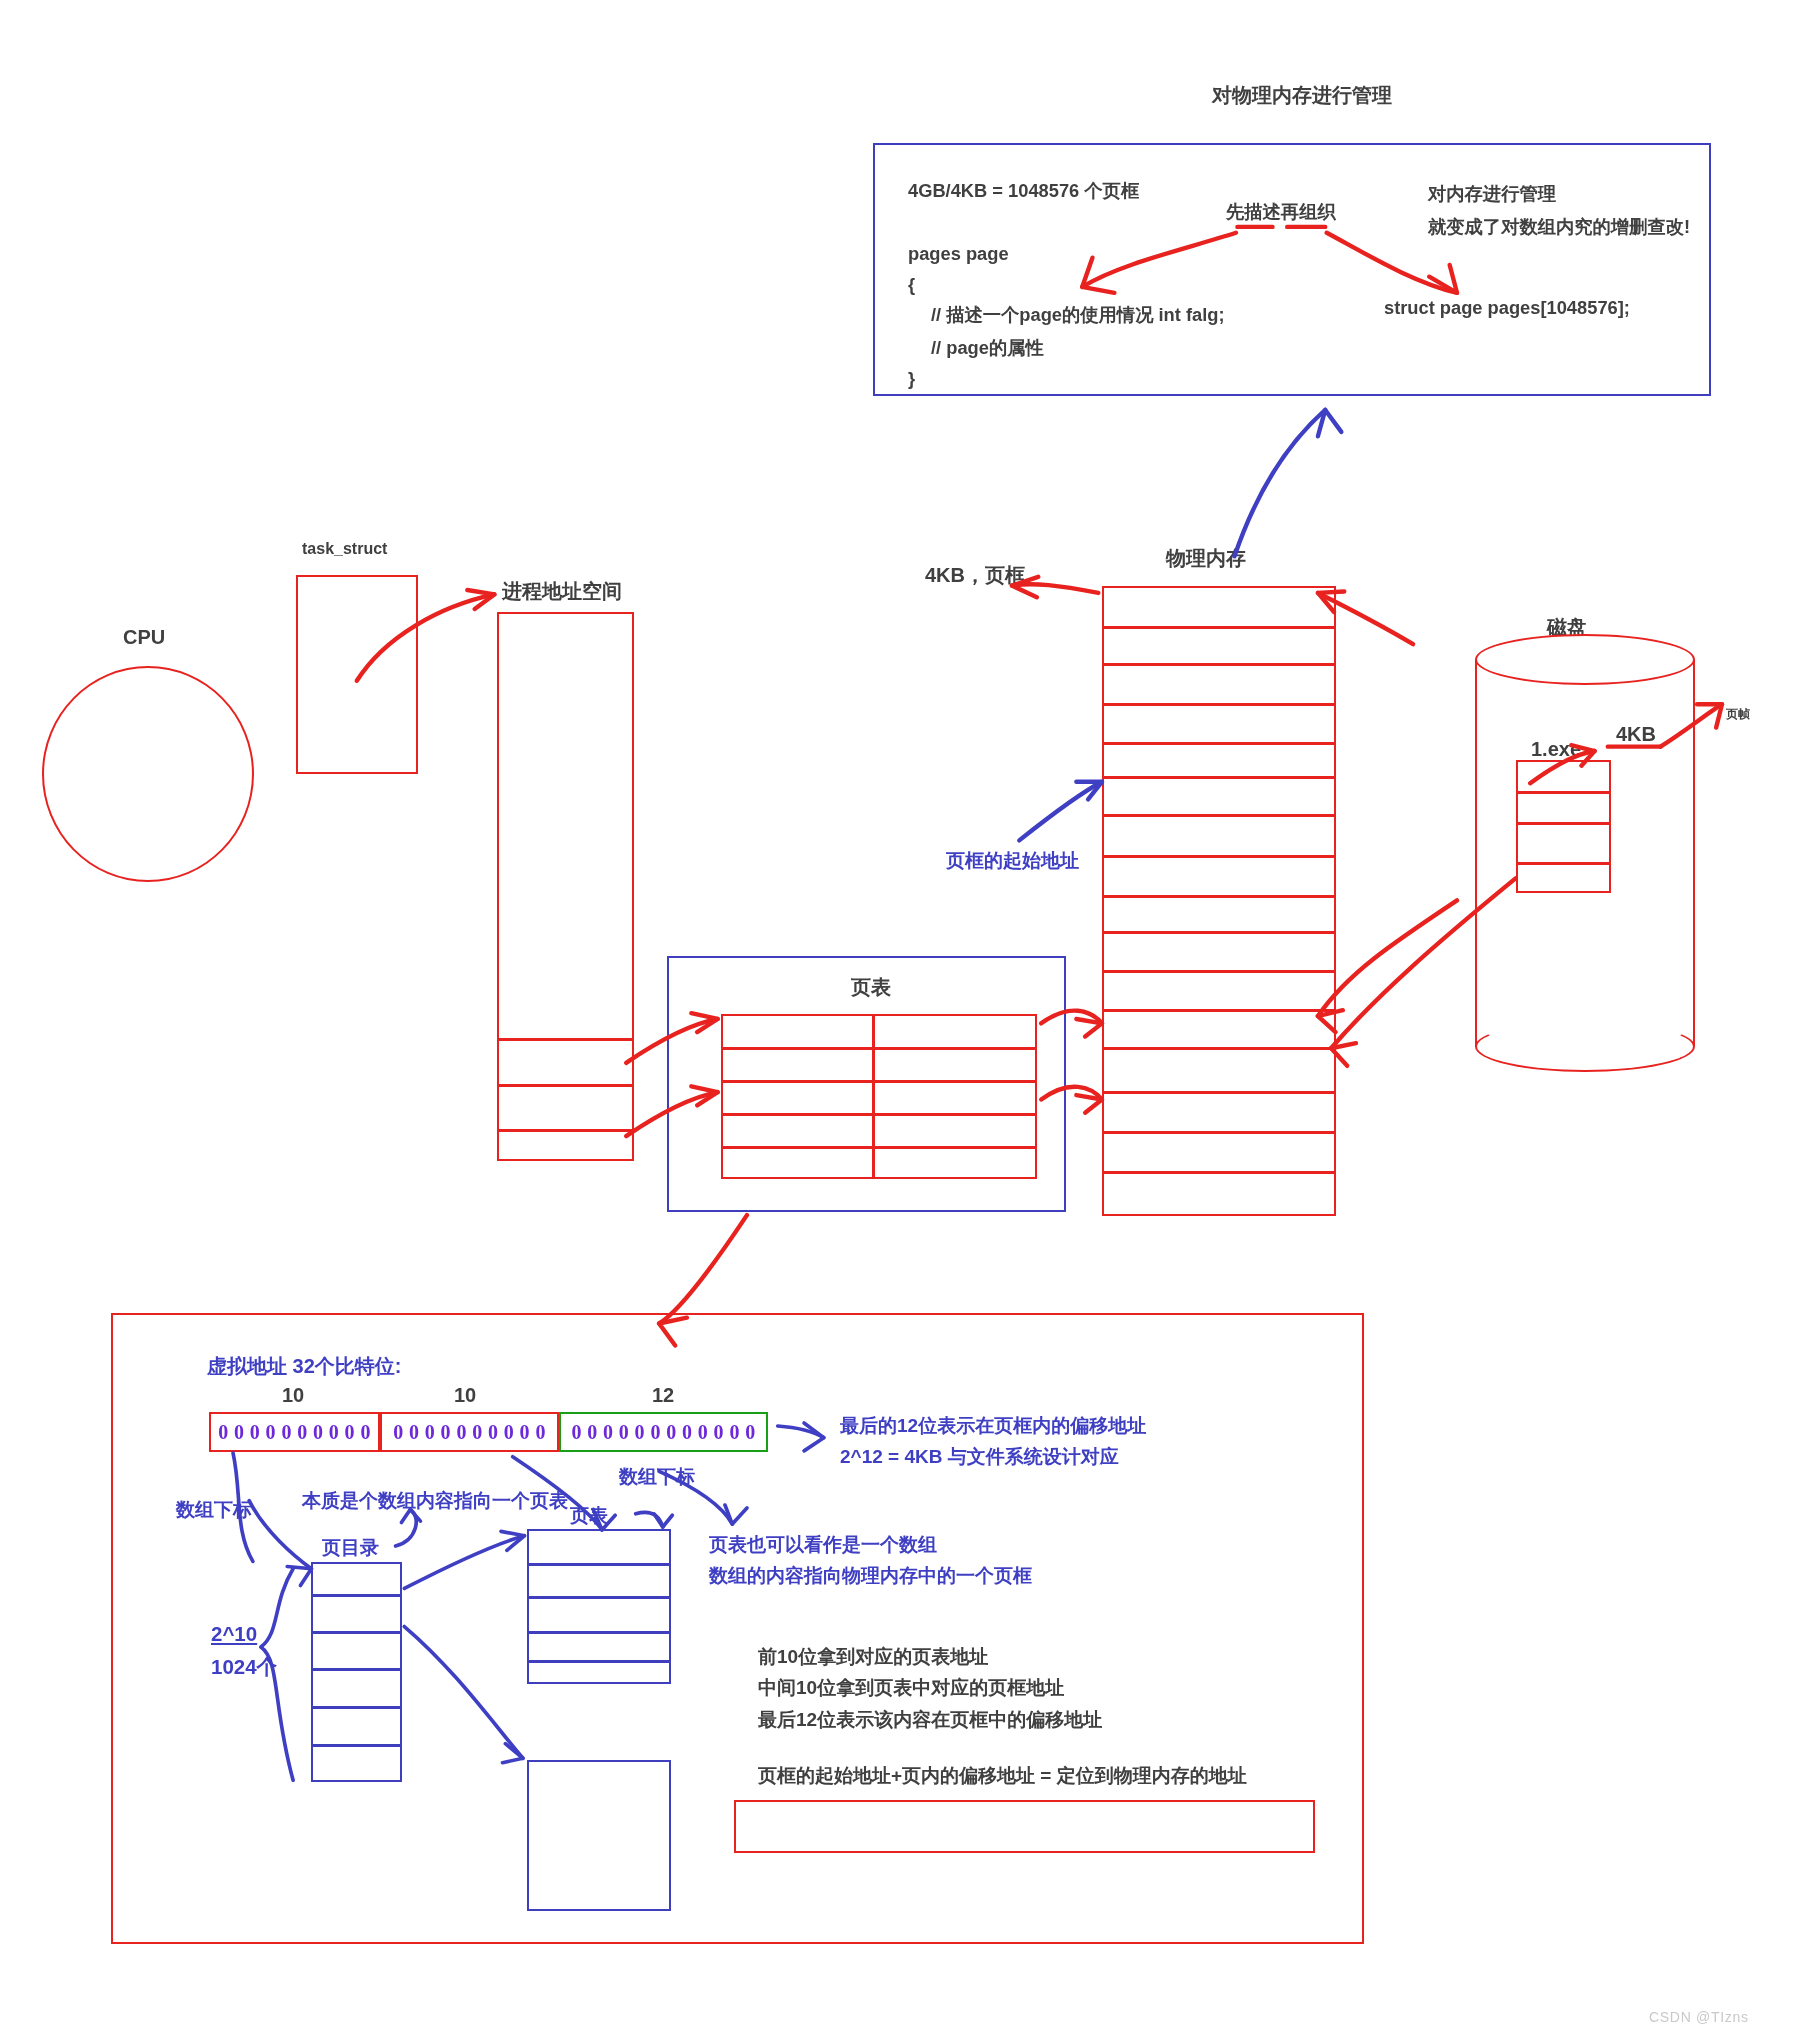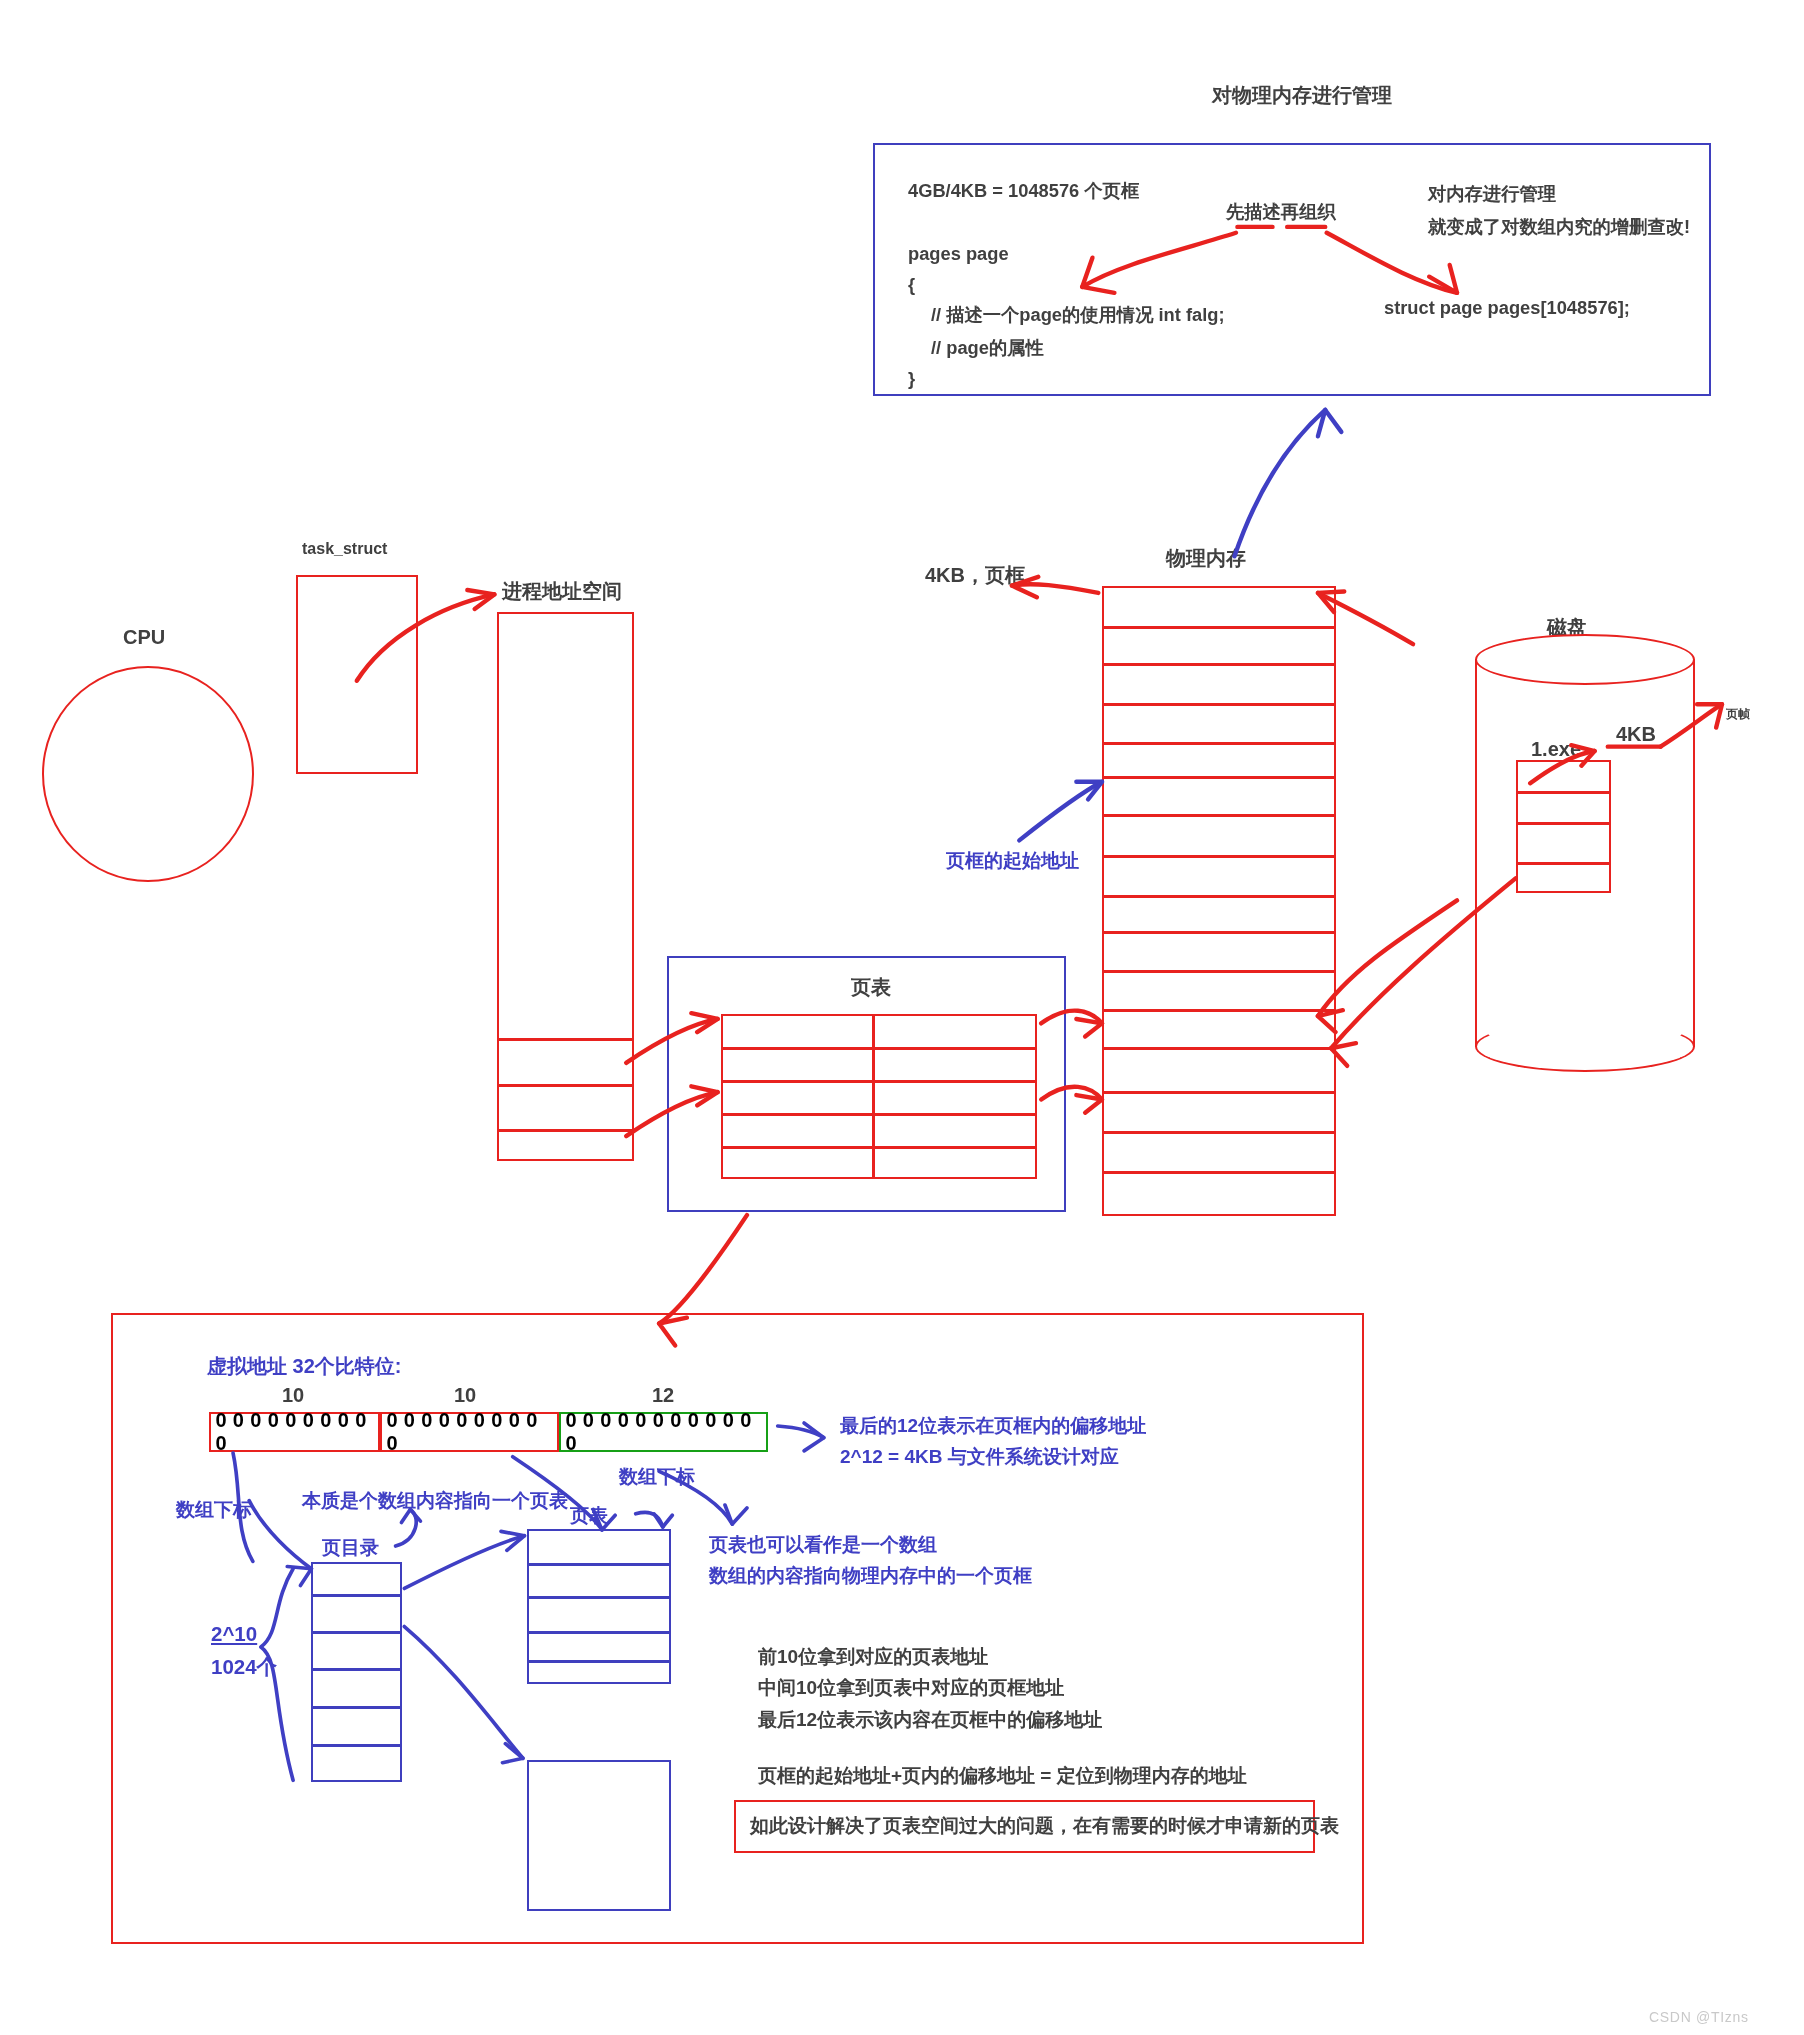--- a/index.html
+++ b/index.html
@@ -9,21 +9,21 @@
   .lbl{position:absolute;white-space:nowrap;font-weight:bold;}
   .red{color:#404040;}
   .blue{color:#3f3fc4;}
   .rbox{position:absolute;border:2.9px solid #e8221f;box-sizing:border-box;}
   .bbox{position:absolute;border:2.9px solid #3f3fbe;box-sizing:border-box;}
   .gbox{position:absolute;border:2.9px solid #16a016;box-sizing:border-box;}
   .hline{position:absolute;background:#e8221f;height:2.9px;}
   .hlineb{position:absolute;background:#3f3fbe;height:2.9px;}
   svg.ov{position:absolute;left:0;top:0;width:1805px;height:2035px;overflow:visible;pointer-events:none;}
   .bits{position:absolute;display:flex;align-items:center;justify-content:space-around;
-        color:#000000;font-weight:bold;letter-spacing:0.4px;box-sizing:border-box;}
+        color:#6d28d9;font-weight:bold;letter-spacing:0.4px;box-sizing:border-box;font-family:Liberation Serif, serif;}
   .wm{position:absolute;color:#c9c9c9;font-size:14px;letter-spacing:0.7px;}
   .cyl-top{position:absolute;border:2.9px solid #e8221f;border-radius:50%;box-sizing:border-box;background:#fff;}
 </style>
 </head>
 <body>
 
 <div class="stage">
 
   <div class="lbl red" style="left:1212px;top:82px;font-size:20px;">对物理内存进行管理</div>
 
@@ -144,21 +144,20 @@
 
   <div class="bbox" style="left:527px;top:1760px;width:144px;height:151px;"></div>
 
   <div class="lbl red" style="left:758px;top:1644px;font-size:19px;">前10位拿到对应的页表地址</div>
   <div class="lbl red" style="left:758px;top:1675px;font-size:19px;">中间10位拿到页表中对应的页框地址</div>
   <div class="lbl red" style="left:758px;top:1707px;font-size:19px;">最后12位表示该内容在页框中的偏移地址</div>
 
   <div class="lbl red" style="left:758px;top:1763px;font-size:19px;">页框的起始地址+页内的偏移地址  =  定位到物理内存的地址</div>
 
   <div class="rbox" style="left:734px;top:1800px;width:581px;height:53px;"></div>
-  <div class="lbl red" style="left:750px;top:1813px;font-size:19px;">如此设计解决了页表空间过大的问题，在有需要的时候才申请新的页表</div>
 
   <div class="wm" style="left:1649px;top:2009px;">CSDN @TIzns</div>
 
   <svg class="ov" viewBox="0 0 2465 2780">
     <g fill="none" stroke="#e8221f" stroke-width="6" stroke-linecap="round" stroke-linejoin="round">
 
       <path d="M1688,318 C1620,340 1530,360 1478,392"></path>
       <path d="M1478,392 L1492,352 M1478,392 L1522,400"></path>
 
       <path d="M1690,310 L1738,310 M1758,310 L1810,310"></path>

